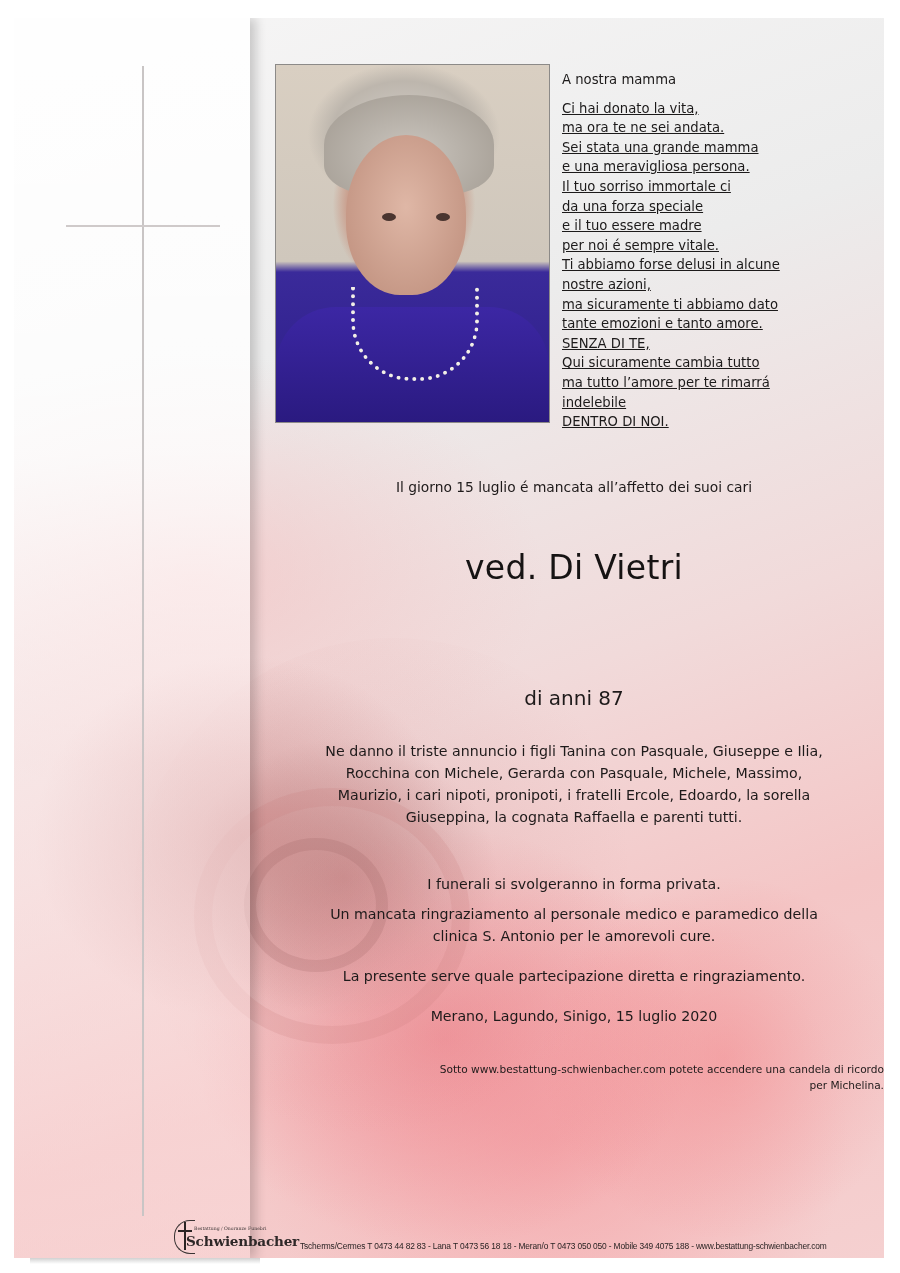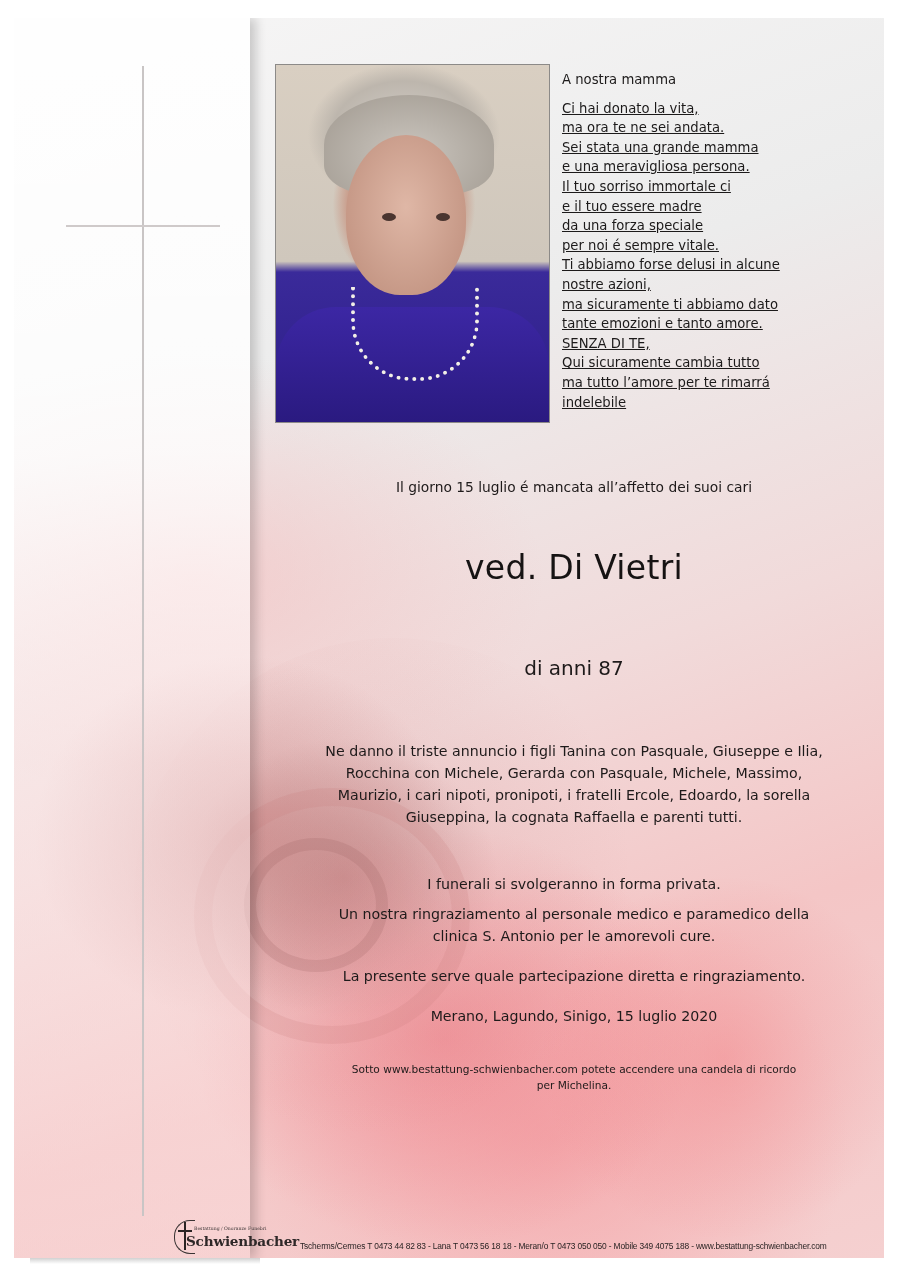--- a/index.html
+++ b/index.html
@@ -54,30 +54,30 @@
     .poem {
       position: absolute; left: 548px; top: 52px; width: 280px;
       font-size: 13.2px; line-height: 19.6px; color: #1c1a1a;
     }
     .poem .title { margin-bottom: 9px; }
     .poem .line { display: block; white-space: nowrap; text-decoration: underline; }
 
     .center { position: absolute; left: 250px; width: 620px; text-align: center; }
     .intro { top: 461px; font-size: 13.8px; }
     .name { top: 528px; font-size: 33px; line-height: 44px; color: #161313; letter-spacing: 0.3px; }
-    .age { top: 638px; font-size: 20px; }
+    .age { top: 668px; font-size: 20px; }
     .announce { top: 722px; font-size: 14.2px; line-height: 22px; }
     .announce .line { display: block; white-space: nowrap; }
     .funeral { top: 838px; font-size: 14.2px; margin-top: 20px; }
     .thanks { top: 885px; font-size: 14.2px; line-height: 22px; }
     .thanks .line { display: block; white-space: nowrap; }
     .participation { top: 950px; font-size: 14.2px; }
     .place-date { top: 990px; font-size: 14.2px; }
     .candle { top: 1043px; font-size: 10.6px; line-height: 16px; }
-    .candle .line { display: block; white-space: nowrap; }
+    .candle .line { display: block; white-space: nowrap; text-align: right; }
 
     .footer { position: absolute; left: 158px; top: 1196px; height: 40px; display: flex; align-items: flex-end; justify-content: flex-end; }
     .logo { position: relative; width: 120px; height: 34px; }
     .logo-arc { position: absolute; left: 2px; top: 0; width: 20px; height: 32px; border: 1.5px solid #3a3434; border-right: none; border-radius: 16px 0 0 16px; }
     .logo-cross-v { position: absolute; left: 12px; top: 2px; width: 1.6px; height: 28px; background: #2a2424; }
     .logo-cross-h { position: absolute; left: 6px; top: 10px; width: 14px; height: 1.6px; background: #2a2424; }
     .logo-tag { position: absolute; left: 22px; top: 6px; font-family: "DejaVu Serif", serif; font-size: 4.6px; color: #3a3434; white-space: nowrap; }
     .logo-name { position: absolute; left: 14px; top: 13px; font-family: "DejaVu Serif", serif; font-size: 13.6px; font-weight: bold; color: #2e2828; white-space: nowrap; letter-spacing: -0.2px; }
     .contact { font-family: "Liberation Sans", sans-serif; font-size: 8.4px; color: #2a2424; white-space: nowrap; margin-left: 8px; margin-bottom: 3px; letter-spacing: -0.15px; }
 
@@ -106,52 +106,53 @@
     <div class="necklace"></div>
   </div>
 
   <div class="poem">
     <div class="title">A nostra mamma</div>
     <span class="line">Ci hai donato la vita,</span>
     <span class="line">ma ora te ne sei andata.</span>
     <span class="line">Sei stata una grande mamma</span>
     <span class="line">e una meravigliosa persona.</span>
     <span class="line">Il tuo sorriso immortale ci</span>
+    <span class="line">da una forza speciale</span>
     <span class="line">e il tuo essere madre</span>
-    <span class="line">da una forza speciale</span>
     <span class="line">per noi é sempre vitale.</span>
     <span class="line">Ti abbiamo forse delusi in alcune</span>
     <span class="line">nostre azioni,</span>
     <span class="line">ma sicuramente ti abbiamo dato</span>
     <span class="line">tante emozioni e tanto amore.</span>
     <span class="line">SENZA DI TE,</span>
     <span class="line">Qui sicuramente cambia tutto</span>
     <span class="line">ma tutto l’amore per te rimarrá</span>
     <span class="line">indelebile</span>
+    <span class="line">DENTRO DI NOI.</span>
   </div>
 
   <div class="center intro">Il giorno 15 luglio é mancata all’affetto dei suoi cari</div>
 
   <div class="center name">
     <div>ved. Di Vietri</div>
   </div>
 
   <div class="center age">di anni 87</div>
 
   <div class="center announce">
     <span class="line">Ne danno il triste annuncio i figli Tanina con Pasquale, Giuseppe e Ilia,</span>
     <span class="line">Rocchina con Michele, Gerarda con Pasquale, Michele, Massimo,</span>
     <span class="line">Maurizio, i cari nipoti, pronipoti, i fratelli Ercole, Edoardo, la sorella</span>
     <span class="line">Giuseppina, la cognata Raffaella e parenti tutti.</span>
   </div>
 
   <div class="center funeral">I funerali si svolgeranno in forma privata.</div>
 
   <div class="center thanks">
-    <span class="line">Un nostra ringraziamento al personale medico e paramedico della</span>
+    <span class="line">Un mancata ringraziamento al personale medico e paramedico della</span>
     <span class="line">clinica S. Antonio per le amorevoli cure.</span>
   </div>
 
   <div class="center participation">La presente serve quale partecipazione diretta e ringraziamento.</div>
 
   <div class="center place-date">Merano, Lagundo, Sinigo, 15 luglio 2020</div>
 
   <div class="center candle">
     <span class="line">Sotto www.bestattung-schwienbacher.com potete accendere una candela di ricordo</span>
     <span class="line">per Michelina.</span>

